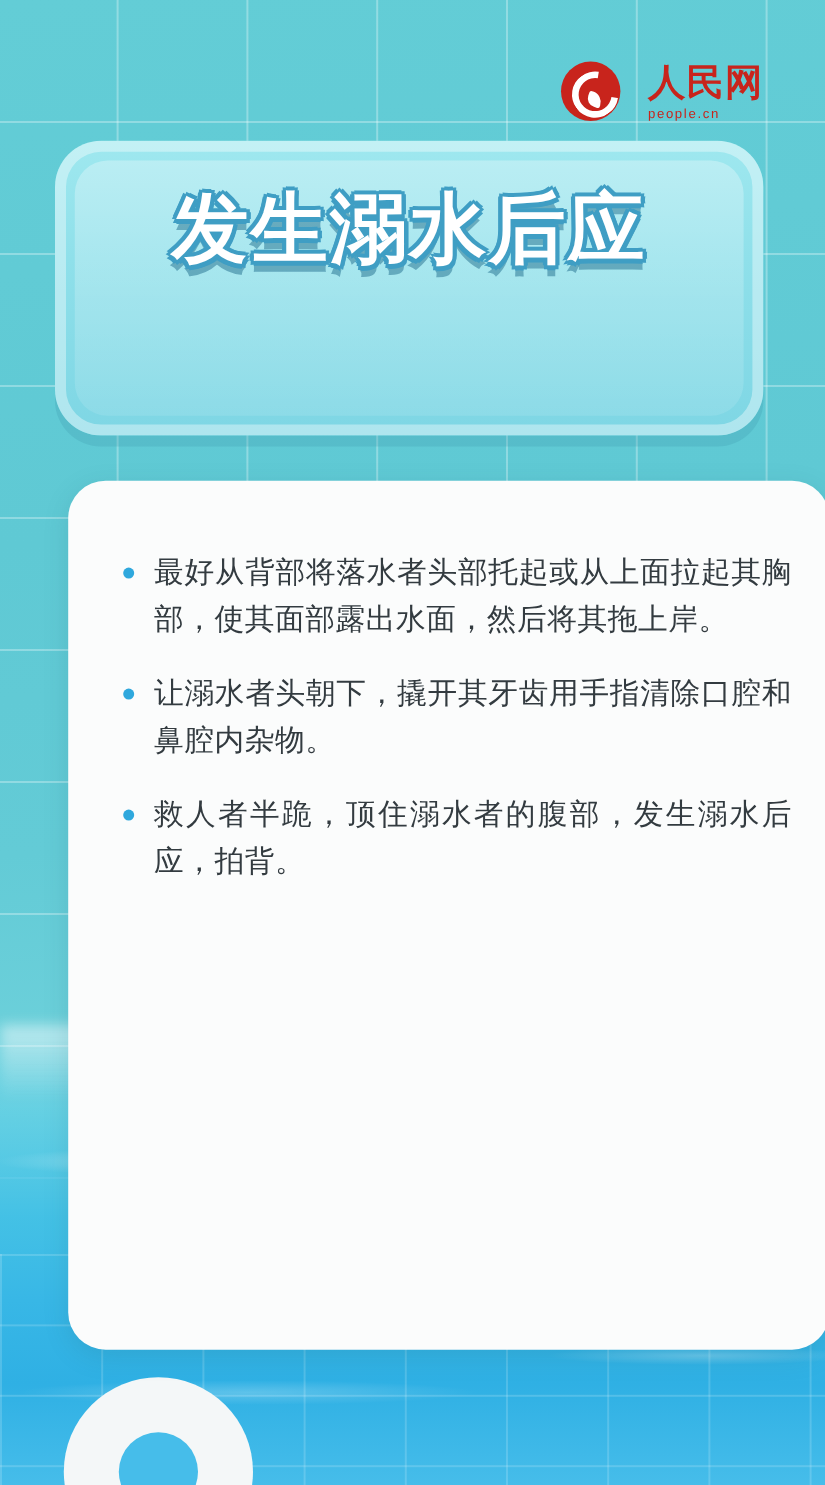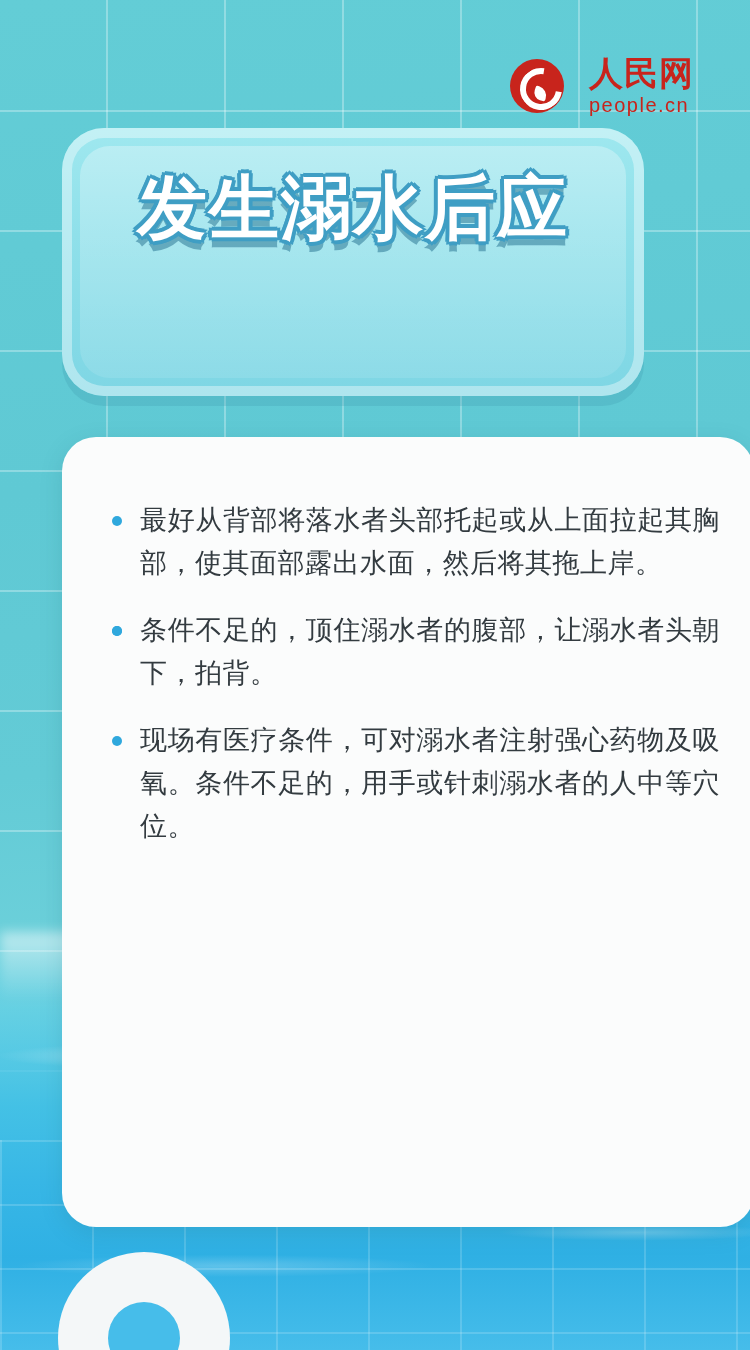--- a/index.html
+++ b/index.html
@@ -91,23 +91,23 @@
     top: 50px;
     width: 72px;
     height: 72px;
     border-radius: 50%;
     background: #46bdea;
   }
 
   
   .title-card {
     position: absolute;
-    left: 62px;
+    left: 50px;
     top: 128px;
-    width: 582px;
+    width: 644px;
     height: 268px;
     border-radius: 42px;
     background: linear-gradient(180deg, #9fe8ef 0%, #8fe0ea 40%, #7ed6e4 100%);
     box-shadow: 0 10px 0 rgba(60,150,170,0.25), inset 0 0 0 10px rgba(255,255,255,0.38);
   }
   .title-inner {
     position: absolute;
     inset: 18px;
     border-radius: 30px;
     background: linear-gradient(180deg, rgba(255,255,255,0.30), rgba(255,255,255,0.10));
@@ -178,21 +178,21 @@
   }
   .logo-cn {
     font-family: "Liberation Sans", sans-serif;
     font-weight: 700;
     font-size: 34px;
     color: #c8241c;
     letter-spacing: 1px;
   }
   .logo-en {
     font-family: "Liberation Sans", sans-serif;
-    font-size: 20px;
+    font-size: 12px;
     color: #c8241c;
     letter-spacing: 1.5px;
     margin-top: 5px;
   }
 
   
   .content-card {
     position: absolute;
     left: 62px;
     top: 437px;
@@ -262,24 +262,21 @@
   </div>
 
   <div class="content-card">
     <ul class="tips">
       <li class="tip">
         <span class="dot"></span>
         <span>最好从背部将落水者头部托起或从上面拉起其胸部，使其面部露出水面，然后将其拖上岸。</span>
       </li>
       <li class="tip">
         <span class="dot"></span>
+        <span>让溺水者头朝下，撬开其牙齿用手指清除口腔和鼻腔内杂物。</span>
       </li>
       <li class="tip">
         <span class="dot"></span>
-        <span>条件不足的，顶住溺水者的腹部，让溺水者头朝下，拍背。</span>
-      </li>
-      <li class="tip">
-        <span class="dot"></span>
-        <span>现场有医疗条件，可对溺水者注射强心药物及吸氧。条件不足的，用手或针刺溺水者的人中等穴位。</span>
+        <span>救人者半跪，顶住溺水者的腹部，发生溺水后应，拍背。</span>
       </li>
     </ul>
   </div>
 </div>
 
 </body></html>

